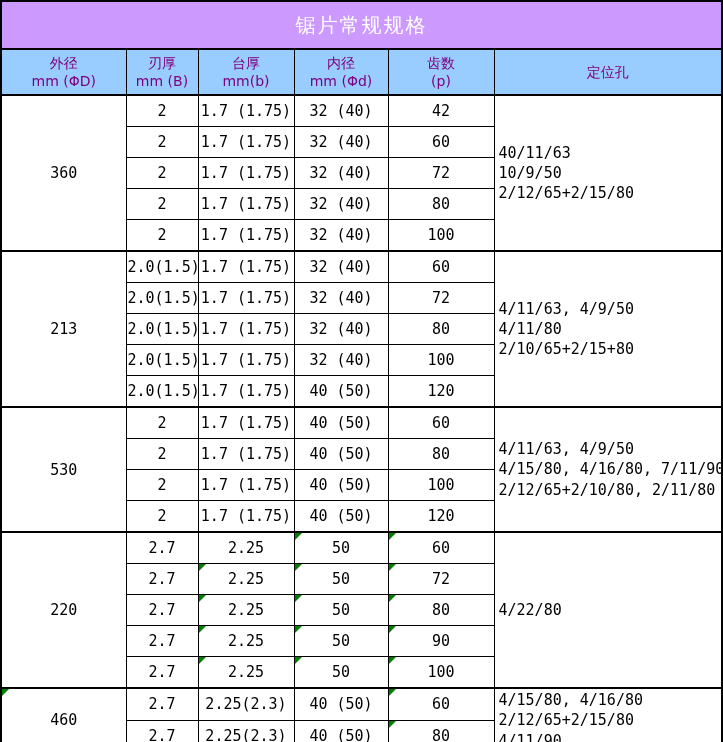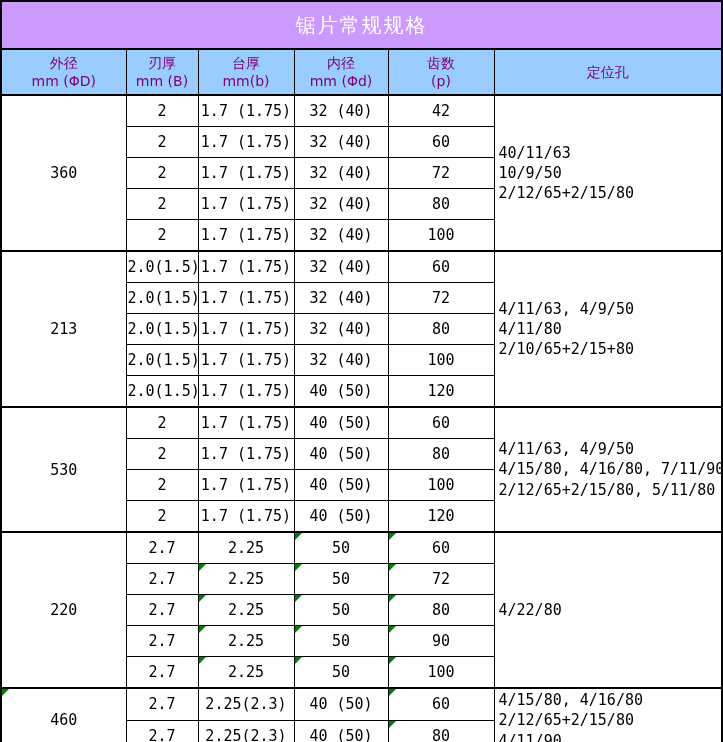--- a/index.html
+++ b/index.html
@@ -176,21 +176,21 @@
         </tr>
         <tr class="group-start">
           <td class="cell" rowspan="4">530</td>
           <td class="cell">2</td>
           <td class="cell">1.7 (1.75)</td>
           <td class="cell">40 (50)</td>
           <td class="cell">60</td>
           <td class="cell holes-cell" rowspan="4">
             <div>4/11/63, 4/9/50</div>
             <div>4/15/80, 4/16/80, 7/11/90</div>
-            <div>2/12/65+2/15/80, 5/11/80</div>
+            <div>2/12/65+2/10/80, 2/11/80</div>
           </td>
         </tr>
         <tr>
           <td class="cell">2</td>
           <td class="cell">1.7 (1.75)</td>
           <td class="cell">40 (50)</td>
           <td class="cell">80</td>
         </tr>
         <tr>
           <td class="cell">2</td>

